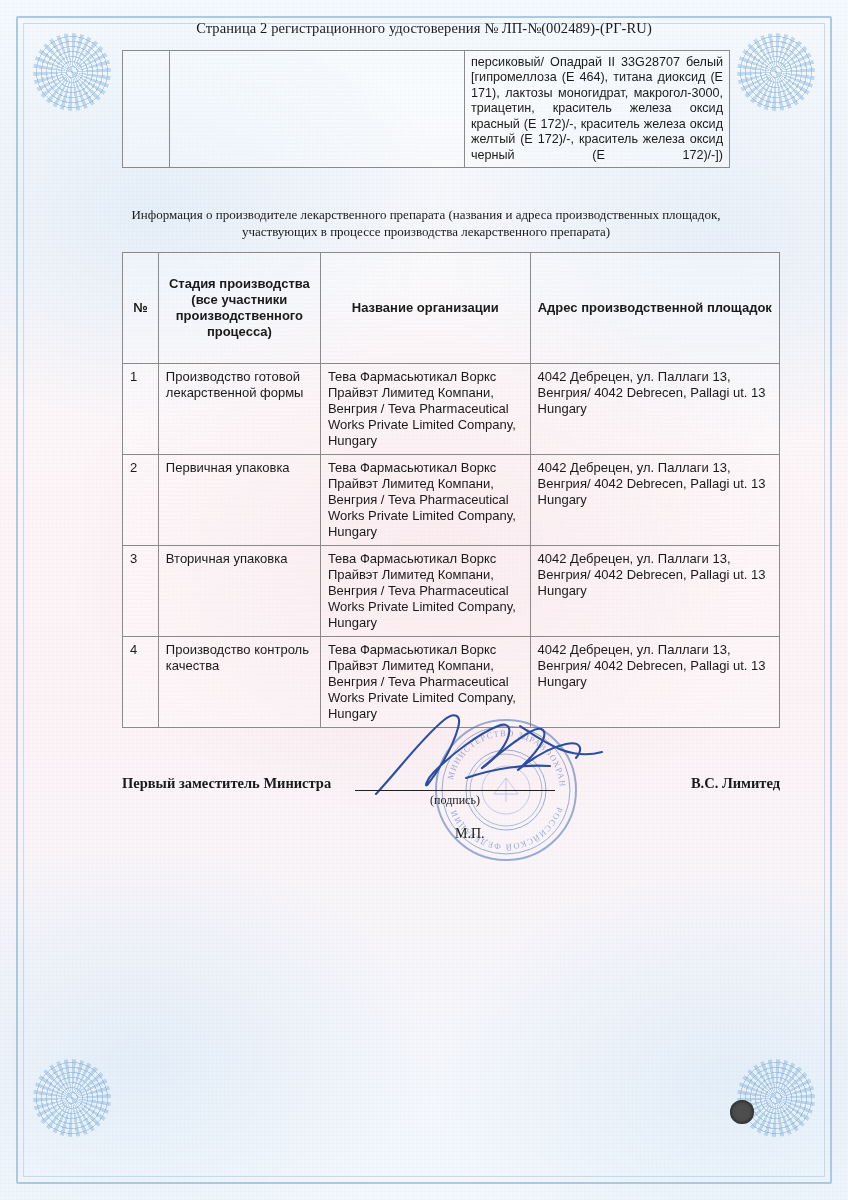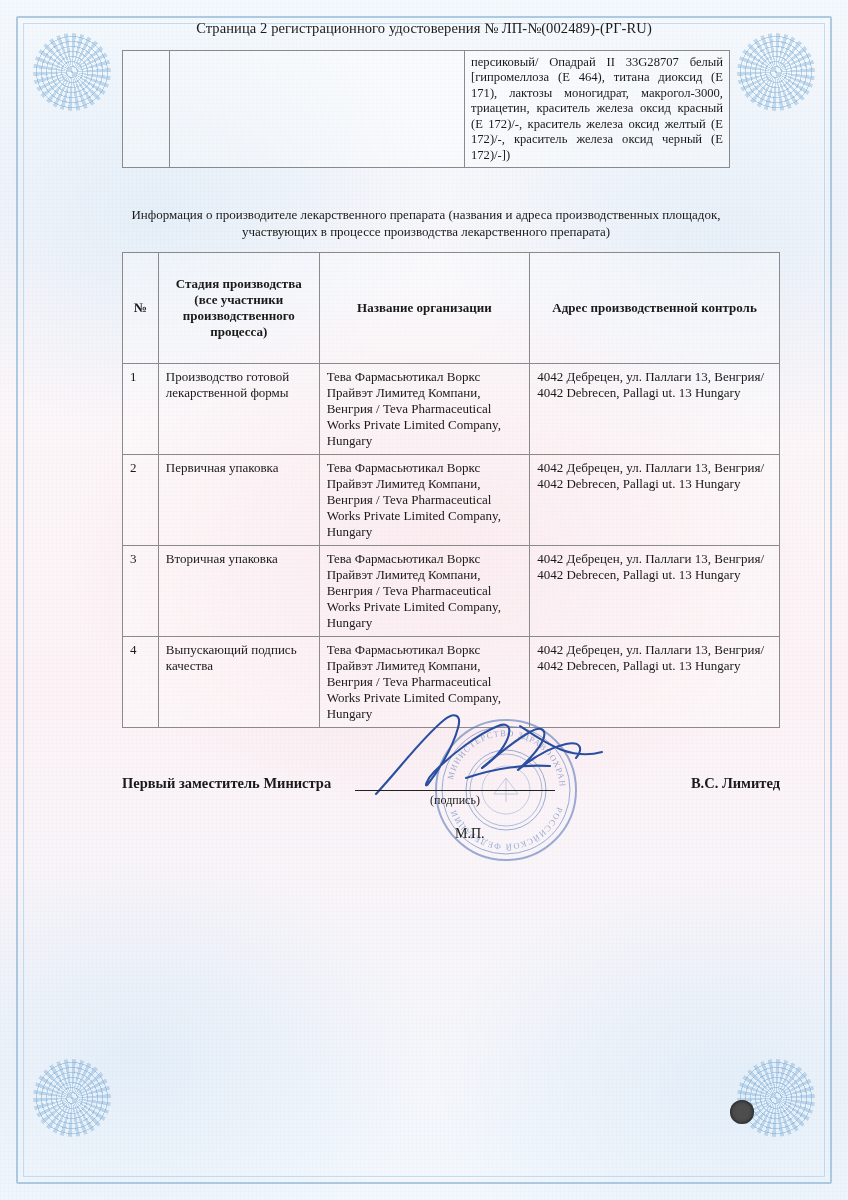--- a/index.html
+++ b/index.html
@@ -95,21 +95,21 @@
   table.doc {
     border-collapse: collapse;
     background: rgba(255,255,255,0.30);
   }
   table.doc td, table.doc th {
     border: 1px solid #8a8a8a;
     vertical-align: top;
     padding: 4px 6px;
     font-size: 13px;
     line-height: 1.23;
-    font-family: Liberation Serif, serif;
+    font-family: Liberation Sans, sans-serif;
     font-weight: normal;
     text-align: left;
   }
 
   
   #top-table { position: absolute; left: 122px; top: 50px; width: 608px; }
   #top-table td.num { width: 34px; text-align: center; }
   #top-table td.label { width: 282px; }
   #top-table td.val { text-align: center; }
   #top-table td.just { text-align: justify; text-align-last: justify; font-size: 12.6px; }
@@ -207,21 +207,21 @@
     </table>
 
     <div class="info-note">Информация о производителе лекарственного препарата (названия и адреса производственных площадок, участвующих в процессе производства лекарственного препарата)</div>
 
     <table class="doc" id="mfg-table">
       <thead>
         <tr>
           <th class="c-num">№</th>
           <th class="c-stage">Стадия производства (все участники производственного процесса)</th>
           <th class="c-org">Название организации</th>
-          <th class="c-addr">Адрес производственной контроль</th>
+          <th class="c-addr">Адрес производственной площадок</th>
         </tr>
       </thead>
       <tbody>
         <tr>
           <td class="c-num">1</td>
           <td class="c-stage">Производство готовой лекарственной формы</td>
           <td class="c-org">Тева Фармасьютикал Воркс Прайвэт Лимитед Компани, Венгрия / Teva Pharmaceutical Works Private Limited Company, Hungary</td>
           <td class="c-addr">4042 Дебрецен, ул. Паллаги 13, Венгрия/ 4042 Debrecen, Pallagi ut. 13 Hungary</td>
         </tr>
         <tr>
@@ -231,21 +231,21 @@
           <td class="c-addr">4042 Дебрецен, ул. Паллаги 13, Венгрия/ 4042 Debrecen, Pallagi ut. 13 Hungary</td>
         </tr>
         <tr>
           <td class="c-num">3</td>
           <td class="c-stage">Вторичная упаковка</td>
           <td class="c-org">Тева Фармасьютикал Воркс Прайвэт Лимитед Компани, Венгрия / Teva Pharmaceutical Works Private Limited Company, Hungary</td>
           <td class="c-addr">4042 Дебрецен, ул. Паллаги 13, Венгрия/ 4042 Debrecen, Pallagi ut. 13 Hungary</td>
         </tr>
         <tr>
           <td class="c-num">4</td>
-          <td class="c-stage">Выпускающий подпись качества</td>
+          <td class="c-stage">Производство контроль качества</td>
           <td class="c-org">Тева Фармасьютикал Воркс Прайвэт Лимитед Компани, Венгрия / Teva Pharmaceutical Works Private Limited Company, Hungary</td>
           <td class="c-addr">4042 Дебрецен, ул. Паллаги 13, Венгрия/ 4042 Debrecen, Pallagi ut. 13 Hungary</td>
         </tr>
       </tbody>
     </table>
 
     <svg class="stamp" viewBox="0 0 148 148">
       <defs>
         <path id="stampArcOuter" d="M 20,74 A 54,54 0 1 1 128,74"></path>
         <path id="stampArcInner" d="M 128,74 A 54,54 0 1 1 20,74"></path>

